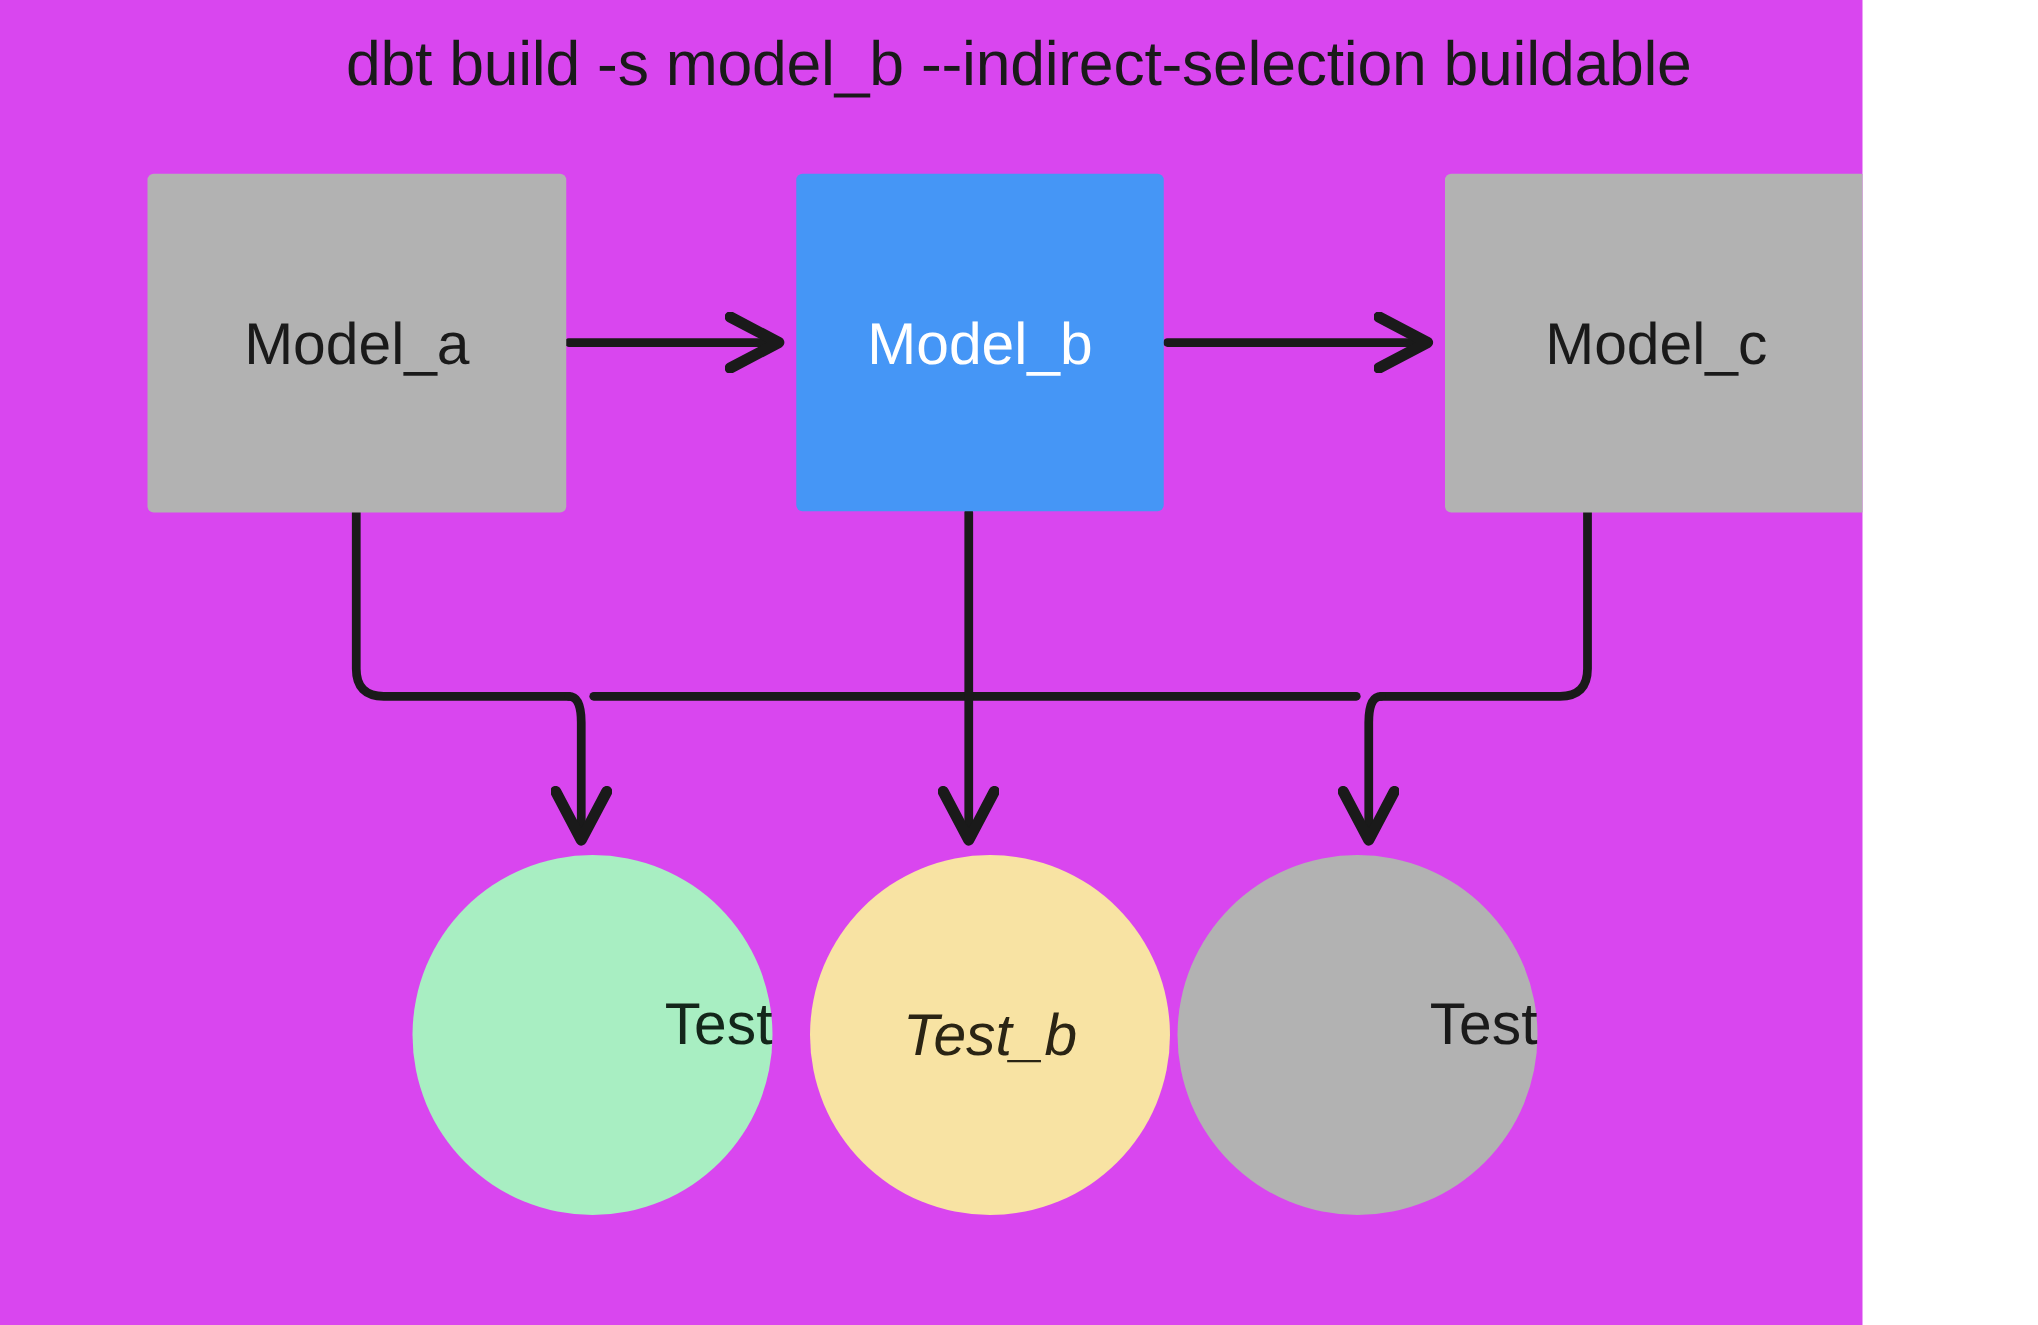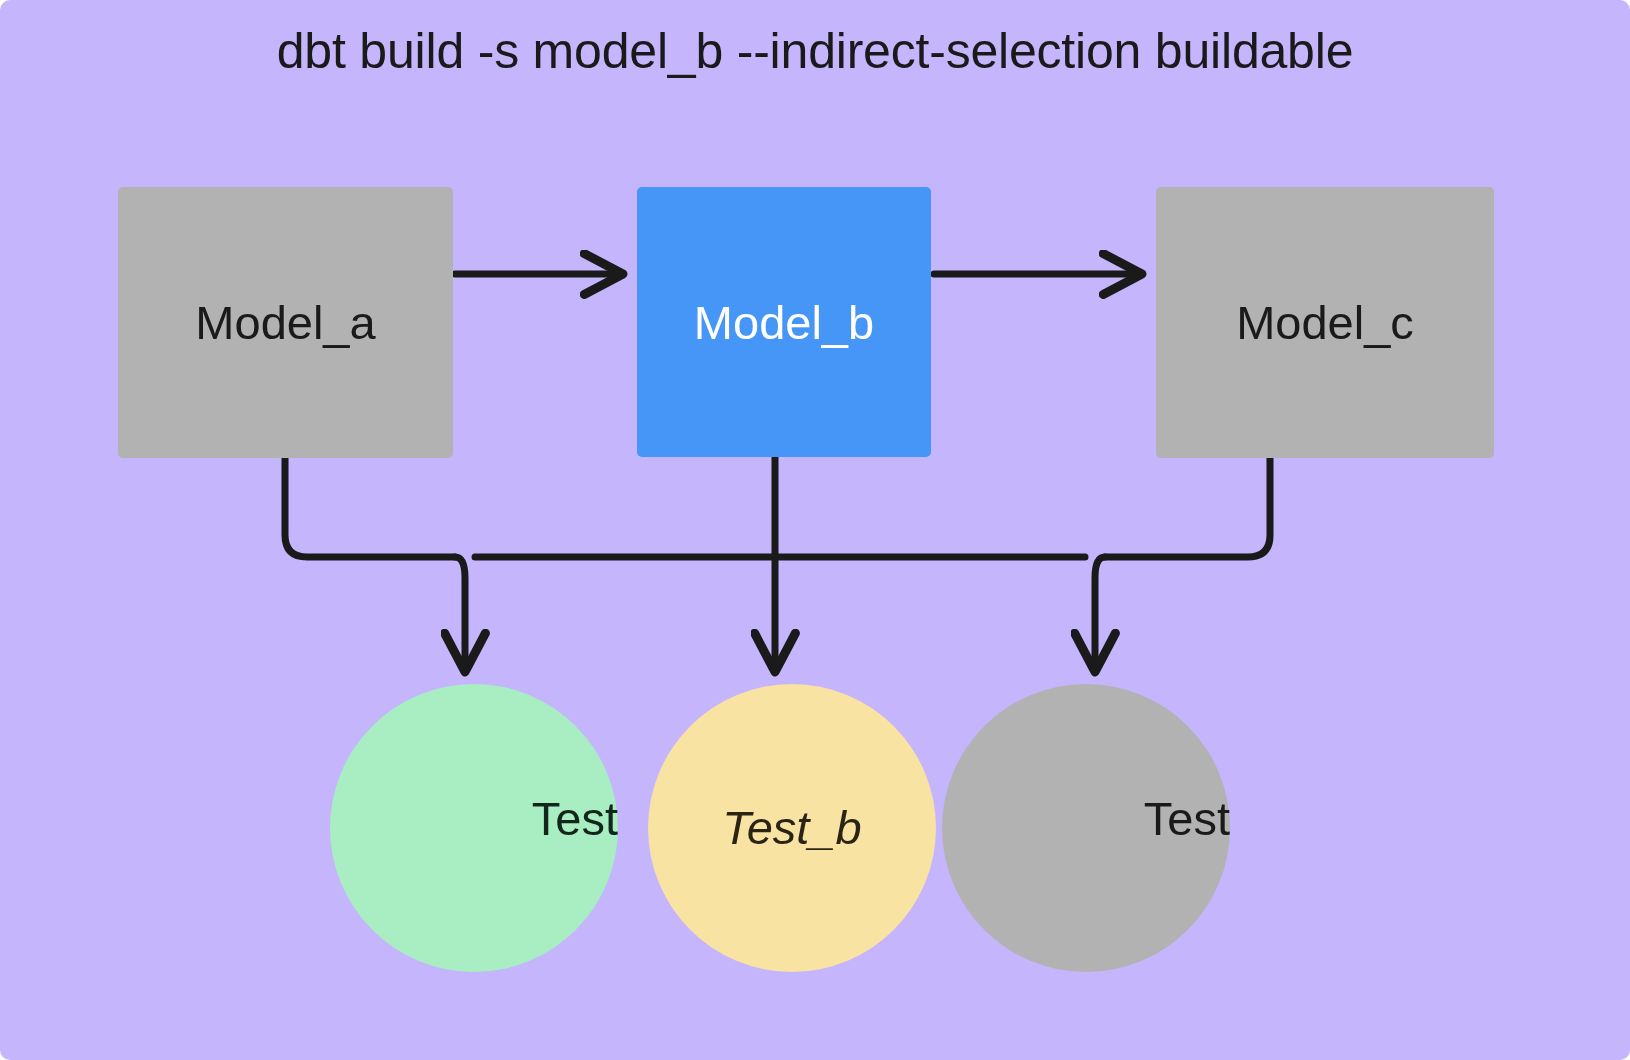--- a/index.html
+++ b/index.html
@@ -5,25 +5,24 @@
   html, body {
     margin: 0;
     padding: 0;
     background: #ffffff;
   }
   body {
     font-family: "Liberation Sans", sans-serif;
   }
   #canvas {
     position: relative;
-    width: 1630px;
+    width: 1490px;
     height: 1060px;
-    background: #c4b5fd;
+    background: #d946ef;
     overflow: hidden;
-    border-radius: 10px;
   }
   #diagram-svg {
     position: absolute;
     left: 0;
     top: 0;
     width: 1630px;
     height: 1060px;
   }
   .title {
     position: absolute;
@@ -39,21 +38,20 @@
   }
   .node-box {
     position: absolute;
     border-radius: 5px;
     display: flex;
     align-items: center;
     justify-content: center;
     font-size: 47px;
     font-weight: 400;
     box-sizing: border-box;
-    margin-top: 48px;
   }
   .node-circle {
     position: absolute;
     border-radius: 50%;
     display: flex;
     flex-direction: column;
     align-items: center;
     justify-content: center;
     font-size: 47px;
     font-weight: 400;

